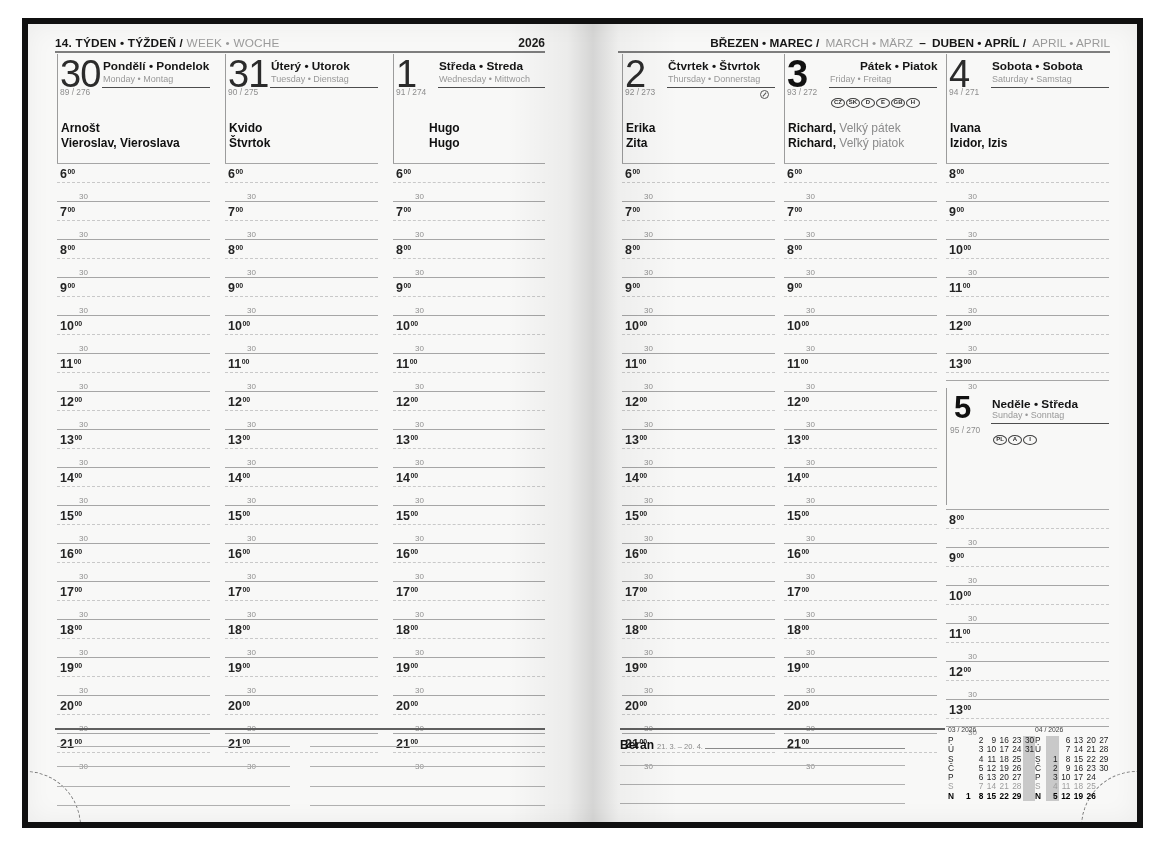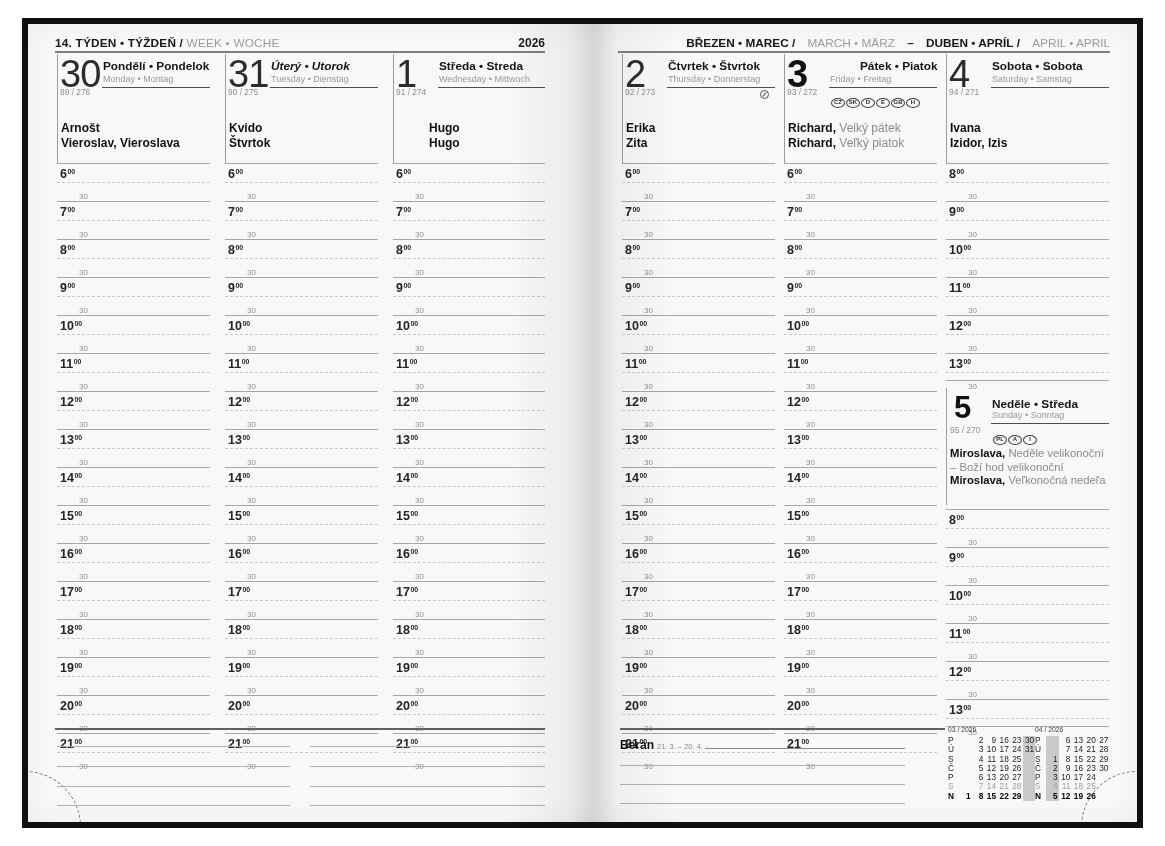--- a/index.html
+++ b/index.html
@@ -11,21 +11,21 @@
   .pleft{left:0;width:554px;}
   .pright{left:555px;width:554px;}
   .gutter{position:absolute;left:480px;top:0;width:170px;height:798px;pointer-events:none;
           background:linear-gradient(to right,rgba(0,0,0,0) 0%,rgba(0,0,0,0.05) 35%,rgba(0,0,0,0.14) 50%,rgba(0,0,0,0.04) 65%,rgba(0,0,0,0) 100%);}
   
   .wk-label{position:absolute;left:27px;top:12px;font-size:11.8px;letter-spacing:0.2px;white-space:nowrap;}
   .wk-label .b,.mon-label .b{font-weight:700;color:#161616;}
   .g2{color:#9a9a9a;font-weight:400;}
   .year{position:absolute;right:37px;top:12px;font-size:12px;font-weight:700;}
   .mon-label{position:absolute;right:27px;top:12px;font-size:11.8px;white-space:nowrap;}
-  .mon-label span{margin-left:9px;text-align:right;}
+  .mon-label span{margin-left:3px;text-align:right;}
   .hdr-rule{position:absolute;top:27px;height:1.5px;background:#7e7e7e;}
   .pleft .hdr-rule{left:27px;width:490px;}
   .pright .hdr-rule{left:35px;width:492px;}
   
   .day-col{position:absolute;top:0;height:798px;}
   .vline{position:absolute;left:0;width:1.3px;background:#9c9c9c;}
   .day-num{position:absolute;font-size:38px;line-height:40px;font-weight:400;color:#2b2b2b;letter-spacing:-1px;}
   .day-num.hol{font-weight:700;color:#111;}
   .day-num.small{font-size:31px;line-height:32px;}
   .d-title{position:absolute;font-size:11.8px;font-weight:700;color:#151515;white-space:nowrap;}
@@ -162,21 +162,21 @@
             </div>
             <div class="hour">
               <div class="ht"><span class="hnum">21</span><span class="hsup">00</span></div>
               <div class="hb"><span class="h30">30</span></div>
             </div>
           </div>
         </div>
         <div class="day-col" style="left: 197px; width: 153px;">
           <div class="vline" style="top: 30px; left: 0px; height: 109px;"></div>
           <div class="day-num" style="top: 30px; left: 3px;">31</div>
-          <div class="d-title" style="top: 35px; left: 46px; font-style: italic;">Úterý • Utorok</div>
+          <div class="d-title" style="top: 35px; left: 46px;">Úterý • Utorok</div>
           <div class="d-sub" style="top: 50px; left: 46px;">Tuesday • Dienstag</div>
           <div class="name-rule" style="top: 63px; left: 45px; width: 108px;"></div>
           <div class="doy" style="top: 63px; left: 3px;">90 / 275</div>
           <div class="people" style="top: 97px; left: 4px;">
             <div class="p-line"><b>Kvido</b></div>
             <div class="p-line"><b>Štvrtok</b></div>
           </div>
           <div class="tgrid" style="top: 139px; height: 565px;">
             <div class="hour">
               <div class="ht"><span class="hnum">6</span><span class="hsup">00</span></div>
@@ -544,25 +544,20 @@
           </div>
         </div>
         <div class="day-col" style="left: 363px; width: 163px;">
           <div class="vline" style="top: 364px; left: 0px; height: 117px;"></div>
           <div class="day-num hol small" style="top: 368px; left: 8px;">5</div>
           <div class="d-title" style="top: 373px; left: 46px;">Neděle • Středa</div>
           <div class="d-sub" style="top: 386px; left: 46px;">Sunday • Sonntag</div>
           <div class="name-rule" style="top: 399px; left: 45px; width: 118px;"></div>
           <div class="doy" style="top: 401px; left: 4px;">95 / 270</div>
           <div class="badges" style="top: 403px; left: 47px;"><span class="badge">PL</span><span class="badge">A</span><span class="badge">I</span></div>
-          <div class="people sun" style="top: 423px; left: 4px;">
-            <div class="p-line"><b>Miroslava,</b><span class="g"> Neděle velikonoční</span></div>
-            <div class="p-line"><span class="g">– Boží hod velikonoční</span></div>
-            <div class="p-line"><b>Miroslava,</b><span class="g"> Veľkonočná nedeľa</span></div>
-          </div>
           <div class="tgrid capped" style="top: 485px; height: 217px;">
             <div class="hour">
               <div class="ht"><span class="hnum">8</span><span class="hsup">00</span></div>
               <div class="hb"><span class="h30">30</span></div>
             </div>
             <div class="hour">
               <div class="ht"><span class="hnum">9</span><span class="hsup">00</span></div>
               <div class="hb"><span class="h30">30</span></div>
             </div>
             <div class="hour">

